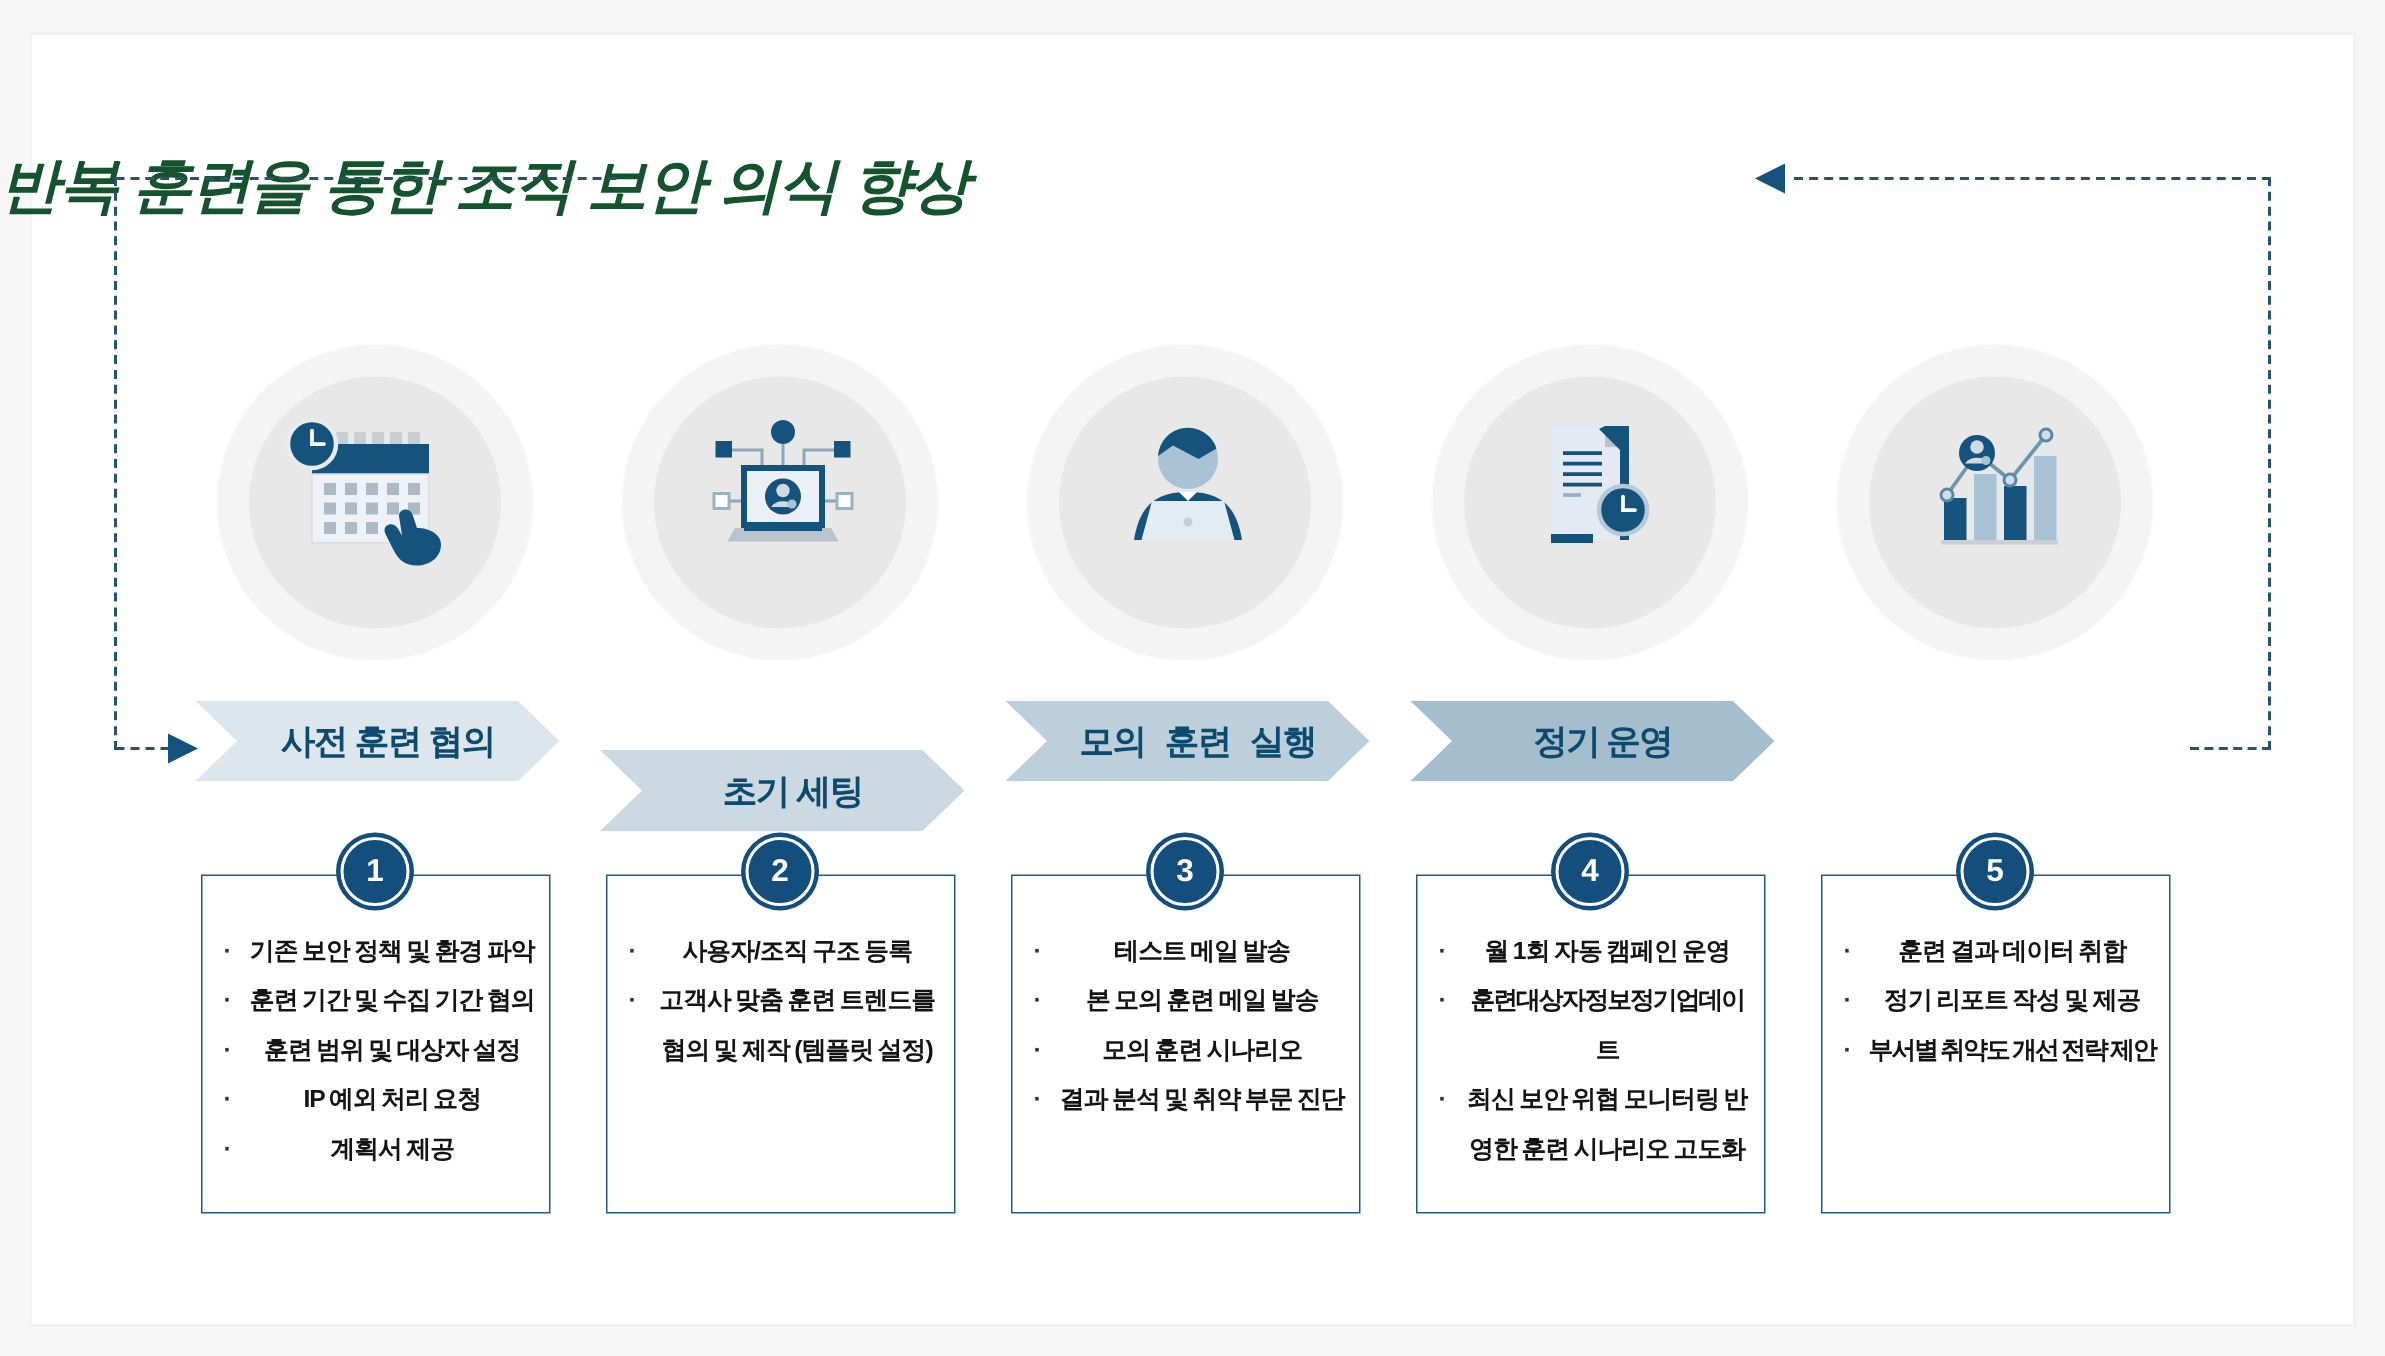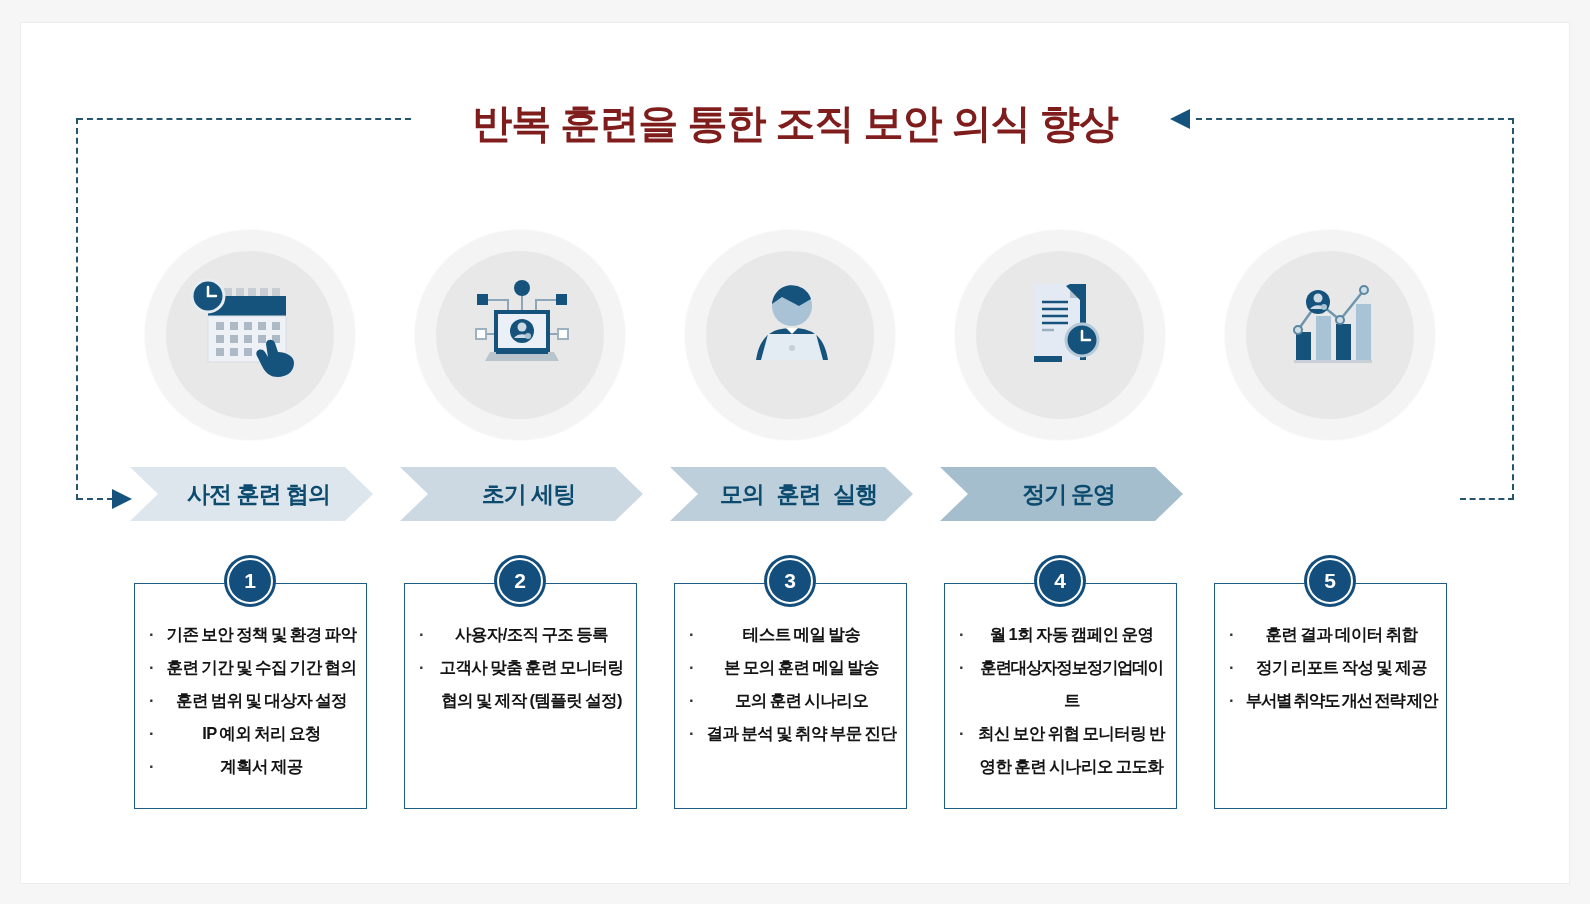--- a/index.html
+++ b/index.html
@@ -2,22 +2,22 @@
 <html><head>
 <meta charset="utf-8">
 <style>
   * { margin:0; padding:0; box-sizing:border-box; }
   html,body { width:1590px; height:904px; }
   body { font-family:"Liberation Sans","DejaVu Sans",sans-serif; background:#f6f6f7; position:relative; overflow:hidden; }
 
   .card { position:absolute; left:20px; top:22px; right:20px; bottom:20px;
           background:#ffffff; border:1px solid #ededee; }
 
-  .title { position:absolute; left:0; right:0; top:96px; text-align:center;
-           font-size:40px; font-weight:800; color:#7f1d1d; letter-spacing:-1px; }
+  .title { position:absolute; left:0; right:0; top:96px; text-align:left;
+           font-size:40px; font-weight:800; color:#14532d; letter-spacing:-1px;font-style:italic; }
 
   
   .dash { position:absolute; border-color:#24546e; }
   .dash-top-left      { left:77px;  top:118px; width:334px; border-top:2px dashed #24546e; }
   .dash-left-vert     { left:76px;  top:118px; height:382px; border-left:2px dashed #24546e; }
   .dash-bottom-left   { left:77px;  top:498px; width:36px;  border-top:2px dashed #24546e; }
   .dash-top-right     { left:1196px;top:118px; width:318px; border-top:2px dashed #24546e; }
   .dash-right-vert    { left:1512px;top:118px; height:382px; border-left:2px dashed #24546e; }
   .dash-bottom-right  { left:1460px;top:498px; width:54px;  border-top:2px dashed #24546e; }
 
@@ -36,21 +36,21 @@
   .icon-inner { position:absolute; left:21px; top:21px; width:168px; height:168px;
                 border-radius:50%; background:#e8e8e9; }
   .icon-svg { position:absolute; left:45px; top:38px; }
 
   .banner { position:absolute; left:2px; top:467px; width:243px; height:54px;
             display:flex; align-items:center; justify-content:center;
             font-size:23px; font-weight:800; color:#0c4a6e; letter-spacing:-1px;
             clip-path:polygon(0 0, calc(100% - 28px) 0, 100% 50%, calc(100% - 28px) 100%, 0 100%, 28px 50%);
             padding-left:14px; }
   .col1 .banner { background:#dde6ec; }
-  .col2 .banner { background:#cdd9e2; }
+  .col2 .banner { background:#cdd9e2;margin-top:33px; }
   .col3 .banner { background:#bccfdb;font-family:Liberation Mono, monospace; }
   .col4 .banner { background:#a5becd;font-family:Liberation Serif, serif; }
   .col5 .banner { background:#8fadc1; }
 
   .badge { position:absolute; left:99px; top:558px; width:46px; height:46px; border-radius:50%;
            background:#134e7c; border:2px solid #ffffff; box-shadow:0 0 0 3px #134e7c;
            display:flex; align-items:center; justify-content:center;
            color:#ffffff; font-size:21px; font-weight:800; z-index:2; }
 
   .box { position:absolute; left:6px; top:583px; width:233px; height:226px;
@@ -170,21 +170,21 @@
       <span>2</span>
     </div>
   <div class="box">
     <ul>
       <li>
           <span class="dot">·</span>
           <span class="txt">사용자/조직 구조 등록</span>
         </li>
       <li>
           <span class="dot">·</span>
-          <span class="txt">고객사 맞춤 훈련 모니터링 협의 및 제작 (템플릿 설정)</span>
+          <span class="txt">고객사 맞춤 훈련 트렌드를 협의 및 제작 (템플릿 설정)</span>
         </li>
     </ul>
   </div>
 </div>
 
 <div class="col col3">
   <div class="icon-outer">
     <div class="icon-inner"></div>
     <svg class="icon-svg" width="124" height="118" viewBox="0 0 124 118">
       <circle cx="62" cy="38" r="20" fill="#a9c2d6"></circle>

